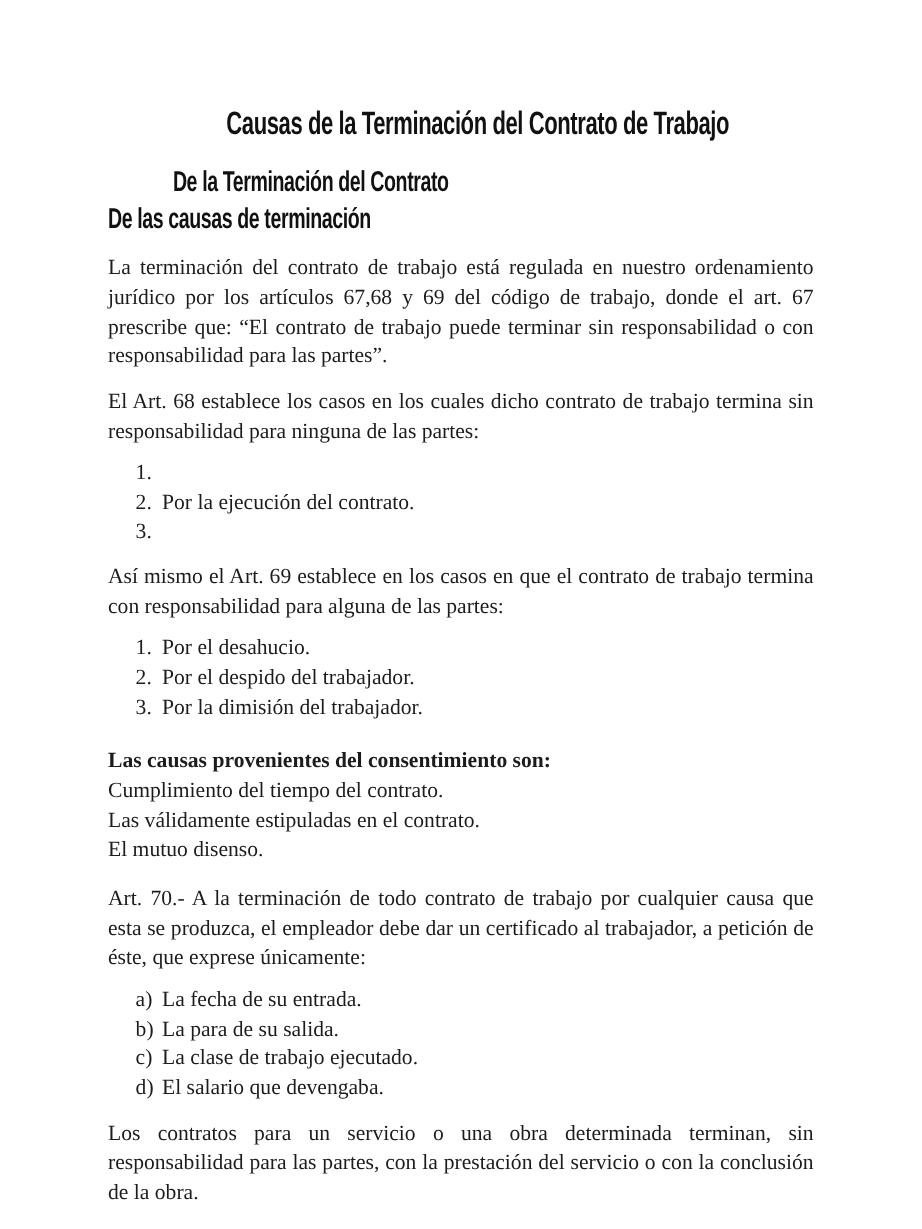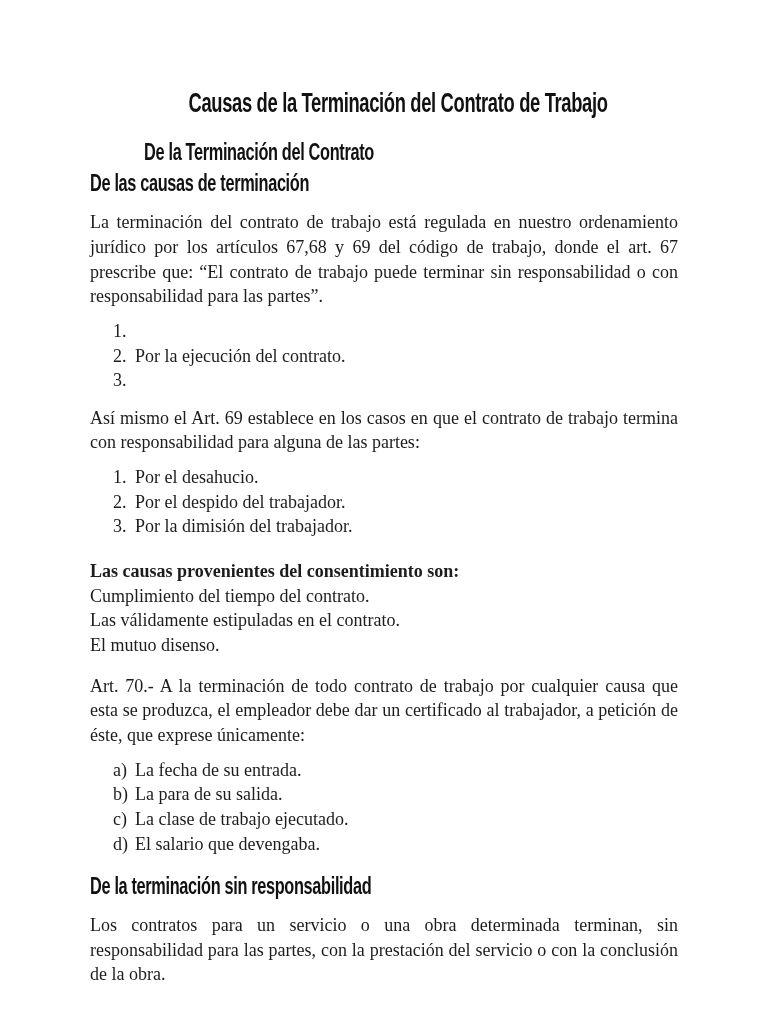--- a/index.html
+++ b/index.html
@@ -84,20 +84,21 @@
   </div>
 
   <div class="h-left section-wrap-1">
     <span class="cond cond-left section-size">De las causas de terminación</span>
   </div>
 
   <div class="body-text">
 
     <p class="para para-first">La terminación del contrato de trabajo está regulada en nuestro ordenamiento jurídico por los artículos 67,68 y 69 del código de trabajo, donde el art. 67 prescribe que:  “El contrato de trabajo puede terminar sin responsabilidad o con responsabilidad para las partes”.</p>
 
+    <p class="para">El Art. 68 establece los casos en los cuales dicho contrato  de trabajo termina sin responsabilidad para ninguna de las partes:</p>
 
     <div class="doc-list">
       <div class="li">
         <span class="marker">1.</span>
       </div>
       <div class="li">
         <span class="marker">2.</span>
         <span>Por la ejecución del contrato.</span>
       </div>
       <div class="li">
@@ -145,21 +146,18 @@
         <span>La clase de trabajo ejecutado.</span>
       </div>
       <div class="li">
         <span class="marker">d)</span>
         <span>El salario que devengaba.</span>
       </div>
     </div>
 
   </div>
 
-  <div class="h-left section-wrap-2">
-    <span class="cond cond-left section-size">De la terminación sin responsabilidad</span>
-  </div>
 
   <div class="body-text">
     <p class="para">Los contratos para un servicio o una obra determinada terminan, sin responsabilidad para las partes, con la prestación del servicio o con la conclusión de la obra.</p>
   </div>
 
 </div>
 
 </body></html>

